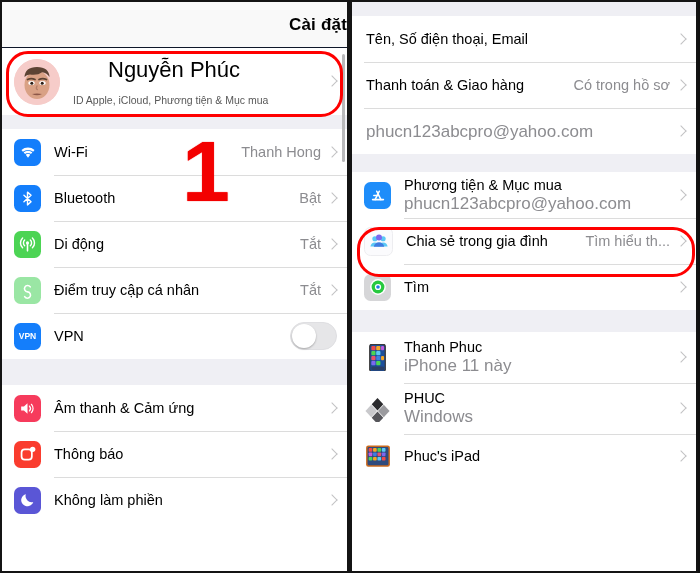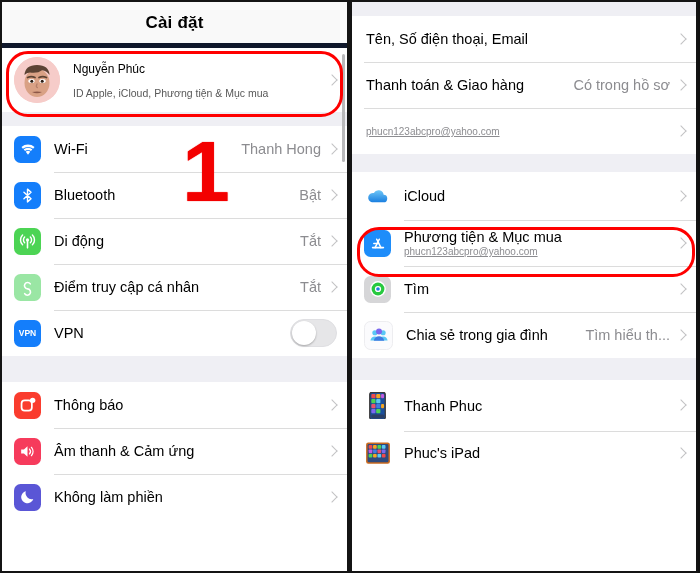--- a/index.html
+++ b/index.html
@@ -18,22 +18,22 @@
     overflow:hidden;
     border:2px solid #141414;
     box-sizing:border-box;
   }
   .panel.right{border-left:3px solid #141414;}
 
   
   .nav-header{
     height:46px;
     background:#f9f9f9;
-    display:flex;align-items:center;justify-content:center;
-    border-bottom:5px solid #0f172a;
+    display:flex;align-items:center;justify-content:flex-end;
+    border-bottom:1px solid #0f172a;
     box-sizing:border-box;
   }
   .nav-title{font-size:17px;font-weight:bold;color:#000;letter-spacing:.2px;}
 
   
   .group{background:#fff;}
   .gap{background:#efeff4;}
   .row{
     position:relative;
     display:flex;align-items:center;
@@ -51,21 +51,21 @@
   .icon{
     width:27px;height:27px;border-radius:6.5px;
     flex:none;margin-right:13px;
     display:flex;align-items:center;justify-content:center;
     position:relative;overflow:hidden;
   }
   .icon svg{display:block;}
   .label-wrap{flex:1;min-width:0;display:flex;flex-direction:column;justify-content:flex-start;}
   .label{font-size:14.5px;color:#000;white-space:nowrap;}
   .label.dim{color:#000000;}
-  .sub{font-size:10px;color:#8c8c90;margin-top:1px;white-space:nowrap;text-decoration:underline;}
+  .sub{font-size:17px;color:#8c8c90;margin-top:1px;white-space:nowrap;}
   .value{font-size:14.5px;color:#8c8c90;margin-left:auto;padding-left:8px;white-space:nowrap;}
   .chev{
     flex:none;margin-left:7px;width:9px;height:15px;position:relative;
   }
   .chev::before{
     content:"";position:absolute;left:0;top:3px;
     width:7px;height:7px;border-right:1.8px solid #c2c2c4;border-top:1.8px solid #c2c2c4;
     transform:rotate(45deg);
   }
 
@@ -85,21 +85,21 @@
   .profile-row{
     display:flex;align-items:center;
     padding:9px 10px 9px 12px;
     background:#fff;min-height:58px;box-sizing:border-box;
   }
   .avatar{
     width:46px;height:46px;border-radius:50%;
     background:#f6ccc9;flex:none;margin-right:13px;
     position:relative;overflow:hidden;
   }
-  .pname{font-size:12px;color:#000;}
+  .pname{font-size:22px;color:#000;margin-left:35px;}
   .psub{font-size:10.5px;color:#585858;margin-top:11px;}
 
   
   .redbox{
     position:absolute;
     border:3px solid #ff0000;
     border-radius:22px;
     box-sizing:border-box;
     pointer-events:none;
     z-index:6;
@@ -229,47 +229,47 @@
         <div class="toggle">
             <div class="knob"></div>
           </div>
       </div>
     </div>
 
     <div class="gap" style="height:26px"></div>
 
     <div class="group">
       <div class="row">
-        <div class="icon" style="background:#fa3c2e">
-          <svg width="19" height="19" viewBox="0 0 24 24" fill="none" stroke="#fff" stroke-width="2.2">
-              <rect x="4.5" y="5.5" width="13" height="13" rx="4"></rect>
-              <circle cx="18.5" cy="5.5" r="3.4" fill="#fff" stroke="none"></circle>
-            </svg>
-        </div>
-        <div class="label-wrap">
-            <div class="label">Thông báo</div>
-          </div>
-        <div class="chev"></div>
-      </div>
-
-      <div class="row">
         <div class="icon" style="background:#f63b5c">
           <svg width="19" height="19" viewBox="0 0 24 24" fill="#fff">
               <path d="M4 9.5h3.5L12 5.5v13L7.5 14.5H4z"></path>
               <path d="M14.5 9a4.5 4.5 0 0 1 0 6" stroke="#fff" stroke-width="1.7" fill="none" stroke-linecap="round"></path>
               <path d="M17 6.8a8 8 0 0 1 0 10.4" stroke="#fff" stroke-width="1.7" fill="none" stroke-linecap="round"></path>
             </svg>
         </div>
         <div class="label-wrap">
             <div class="label">Âm thanh &amp; Cảm ứng</div>
           </div>
         <div class="chev"></div>
       </div>
 
       <div class="row">
+        <div class="icon" style="background:#fa3c2e">
+          <svg width="19" height="19" viewBox="0 0 24 24" fill="none" stroke="#fff" stroke-width="2.2">
+              <rect x="4.5" y="5.5" width="13" height="13" rx="4"></rect>
+              <circle cx="18.5" cy="5.5" r="3.4" fill="#fff" stroke="none"></circle>
+            </svg>
+        </div>
+        <div class="label-wrap">
+            <div class="label">Thông báo</div>
+          </div>
+        <div class="chev"></div>
+      </div>
+
+      <div class="row">
         <div class="icon" style="background:#5a56d6">
           <svg width="18" height="18" viewBox="0 0 24 24" fill="#fff">
               <path d="M19 14.5A8 8 0 0 1 9.2 4.2 8.2 8.2 0 1 0 19 14.5z"></path>
             </svg>
         </div>
         <div class="label-wrap">
             <div class="label">Không làm phiền</div>
           </div>
         <div class="chev"></div>
       </div>
@@ -303,84 +303,67 @@
         <div class="label-wrap">
           <div class="sub">phucn123abcpro@yahoo.com</div>
         </div>
         <div class="chev"></div>
       </div>
     </div>
 
     <div class="gap" style="height:18px"></div>
 
     <div class="group">
-      <div class="row" style="min-height:48px">
-        <div class="icon" style="background:#fff">
-          <svg width="25" height="25" viewBox="0 0 24 24">
-            <defs>
-                <linearGradient id="cg" x1="0" y1="0" x2="0" y2="1">
-              <stop offset="0%" stop-color="#6fc7f7"></stop>
-                  <stop offset="100%" stop-color="#1a7fe0"></stop>
-            </linearGradient>
-              </defs>
-            <path d="M6.6 17.5h11a3.6 3.6 0 0 0 .3-7.2 5 5 0 0 0-9.4-1.6 3.9 3.9 0 0 0-1.9 8.8z" fill="url(#cg)"></path>
-          </svg>
-        </div>
-        <div class="label-wrap">
-            <div class="label">iCloud</div>
-          </div>
-        <div class="chev"></div>
-      </div>
 
       <div class="row">
         <div class="icon" style="background:#1e8dfa">
           <svg width="20" height="20" viewBox="0 0 24 24" fill="none" stroke="#fff" stroke-width="1.9" stroke-linecap="round">
               <path d="M5.5 17.5h13"></path>
               <path d="M8.5 17.5L13.5 7.5"></path>
               <path d="M15.5 17.5L10.5 7.5"></path>
               <path d="M7 12.5h5"></path>
             </svg>
         </div>
         <div class="label-wrap">
           <div class="label">Phương tiện &amp; Mục mua</div>
           <div class="sub">phucn123abcpro@yahoo.com</div>
         </div>
-        <div class="chev"></div>
-      </div>
-
-      <div class="row">
-        <div class="icon" style="background:#d6d6d8">
-          <svg width="22" height="22" viewBox="0 0 24 24">
-            <circle cx="12" cy="12" r="8.6" fill="#fff"></circle>
-            <circle cx="12" cy="12" r="7" fill="#27c93f"></circle>
-            <circle cx="12" cy="12" r="3.4" fill="#fff"></circle>
-            <circle cx="12" cy="12" r="2" fill="#1d7de0"></circle>
-          </svg>
-        </div>
-        <div class="label-wrap">
-            <div class="label">Tìm</div>
-          </div>
         <div class="chev"></div>
       </div>
 
       <div class="row">
         <div class="icon" style="background:#fbfbfd;border:1px solid #ededf0">
           <svg width="22" height="22" viewBox="0 0 24 24">
             <circle cx="7.5" cy="9.5" r="2.8" fill="#5ac8f5"></circle>
             <circle cx="16.5" cy="9.5" r="2.8" fill="#5ac8f5"></circle>
             <path d="M2.6 18c.5-3 2.4-4.4 4.9-4.4S11.9 15 12.4 18z" fill="#5ac8f5"></path>
             <path d="M11.6 18c.5-3 2.4-4.4 4.9-4.4S20.9 15 21.4 18z" fill="#5ac8f5"></path>
             <circle cx="12" cy="8.2" r="3.3" fill="#7b68ee"></circle>
             <path d="M6.3 18.4c.6-3.5 2.9-5.1 5.7-5.1s5.1 1.6 5.7 5.1z" fill="#3f7ce0"></path>
           </svg>
         </div>
         <div class="label-wrap">
             <div class="label">Chia sẻ trong gia đình</div>
           </div>
         <div class="value">Tìm hiểu th...</div>
+        <div class="chev"></div>
+      </div>
+
+      <div class="row">
+        <div class="icon" style="background:#d6d6d8">
+          <svg width="22" height="22" viewBox="0 0 24 24">
+            <circle cx="12" cy="12" r="8.6" fill="#fff"></circle>
+            <circle cx="12" cy="12" r="7" fill="#27c93f"></circle>
+            <circle cx="12" cy="12" r="3.4" fill="#fff"></circle>
+            <circle cx="12" cy="12" r="2" fill="#1d7de0"></circle>
+          </svg>
+        </div>
+        <div class="label-wrap">
+            <div class="label">Tìm</div>
+          </div>
         <div class="chev"></div>
       </div>
     </div>
 
     <div class="gap" style="height:22px"></div>
 
     <div class="group">
       <div class="row" style="min-height:51px">
         <div class="icon" style="background:#fff">
           <svg width="19" height="30" viewBox="0 0 20 32">
@@ -394,24 +377,40 @@
             <rect x="3.4" y="13.8" width="4.5" height="4.5" rx="1" fill="#e8506d"></rect>
             <rect x="8.6" y="13.8" width="4.5" height="4.5" rx="1" fill="#3f7ce0"></rect>
             <rect x="13.8" y="13.8" width="3.2" height="4.5" rx="1" fill="#f5a623"></rect>
             <rect x="3.4" y="19.1" width="4.5" height="4.5" rx="1" fill="#7b68ee"></rect>
             <rect x="8.6" y="19.1" width="4.5" height="4.5" rx="1" fill="#4cd454"></rect>
             <rect x="3.4" y="25" width="13.6" height="4.2" rx="1.4" fill="#2a3f66"></rect>
           </svg>
         </div>
         <div class="label-wrap">
           <div class="label">Thanh Phuc</div>
-        </div>
-        <div class="chev"></div>
-      </div>
-
+          <div class="sub">iPhone 11 này</div>
+        </div>
+        <div class="chev"></div>
+      </div>
+
+      <div class="row" style="min-height:51px">
+        <div class="icon" style="background:#fff">
+          <svg width="27" height="27" viewBox="0 0 28 28">
+            <path d="M14 3 L20 9.5 L14 16 L8 9.5 Z" fill="#2b2b2e"></path>
+            <path d="M7.5 10 L13.5 16.5 L7.5 23 L1.5 16.5 Z" fill="#c9c9cc"></path>
+            <path d="M20.5 10 L26.5 16.5 L20.5 23 L14.5 16.5 Z" fill="#9a9a9e"></path>
+            <path d="M14 17 L20 23.5 L14 30 L8 23.5 Z" fill="#55555a"></path>
+          </svg>
+        </div>
+        <div class="label-wrap">
+          <div class="label">PHUC</div>
+          <div class="sub">Windows</div>
+        </div>
+        <div class="chev"></div>
+      </div>
 
       <div class="row" style="min-height:44px">
         <div class="icon" style="background:#fff">
           <svg width="26" height="22" viewBox="0 0 28 24">
             <rect x="1" y="0.6" width="26" height="23" rx="2.4" fill="#c9691e"></rect>
             <rect x="2.6" y="2.2" width="22.8" height="20" rx="1.6" fill="#2e4a7d"></rect>
             <rect x="3.8" y="3.4" width="4" height="4" rx="0.9" fill="#f04a4a"></rect>
             <rect x="8.6" y="3.4" width="4" height="4" rx="0.9" fill="#f5a623"></rect>
             <rect x="13.4" y="3.4" width="4" height="4" rx="0.9" fill="#4cd454"></rect>
             <rect x="18.2" y="3.4" width="4" height="4" rx="0.9" fill="#5ac8f5"></rect>

